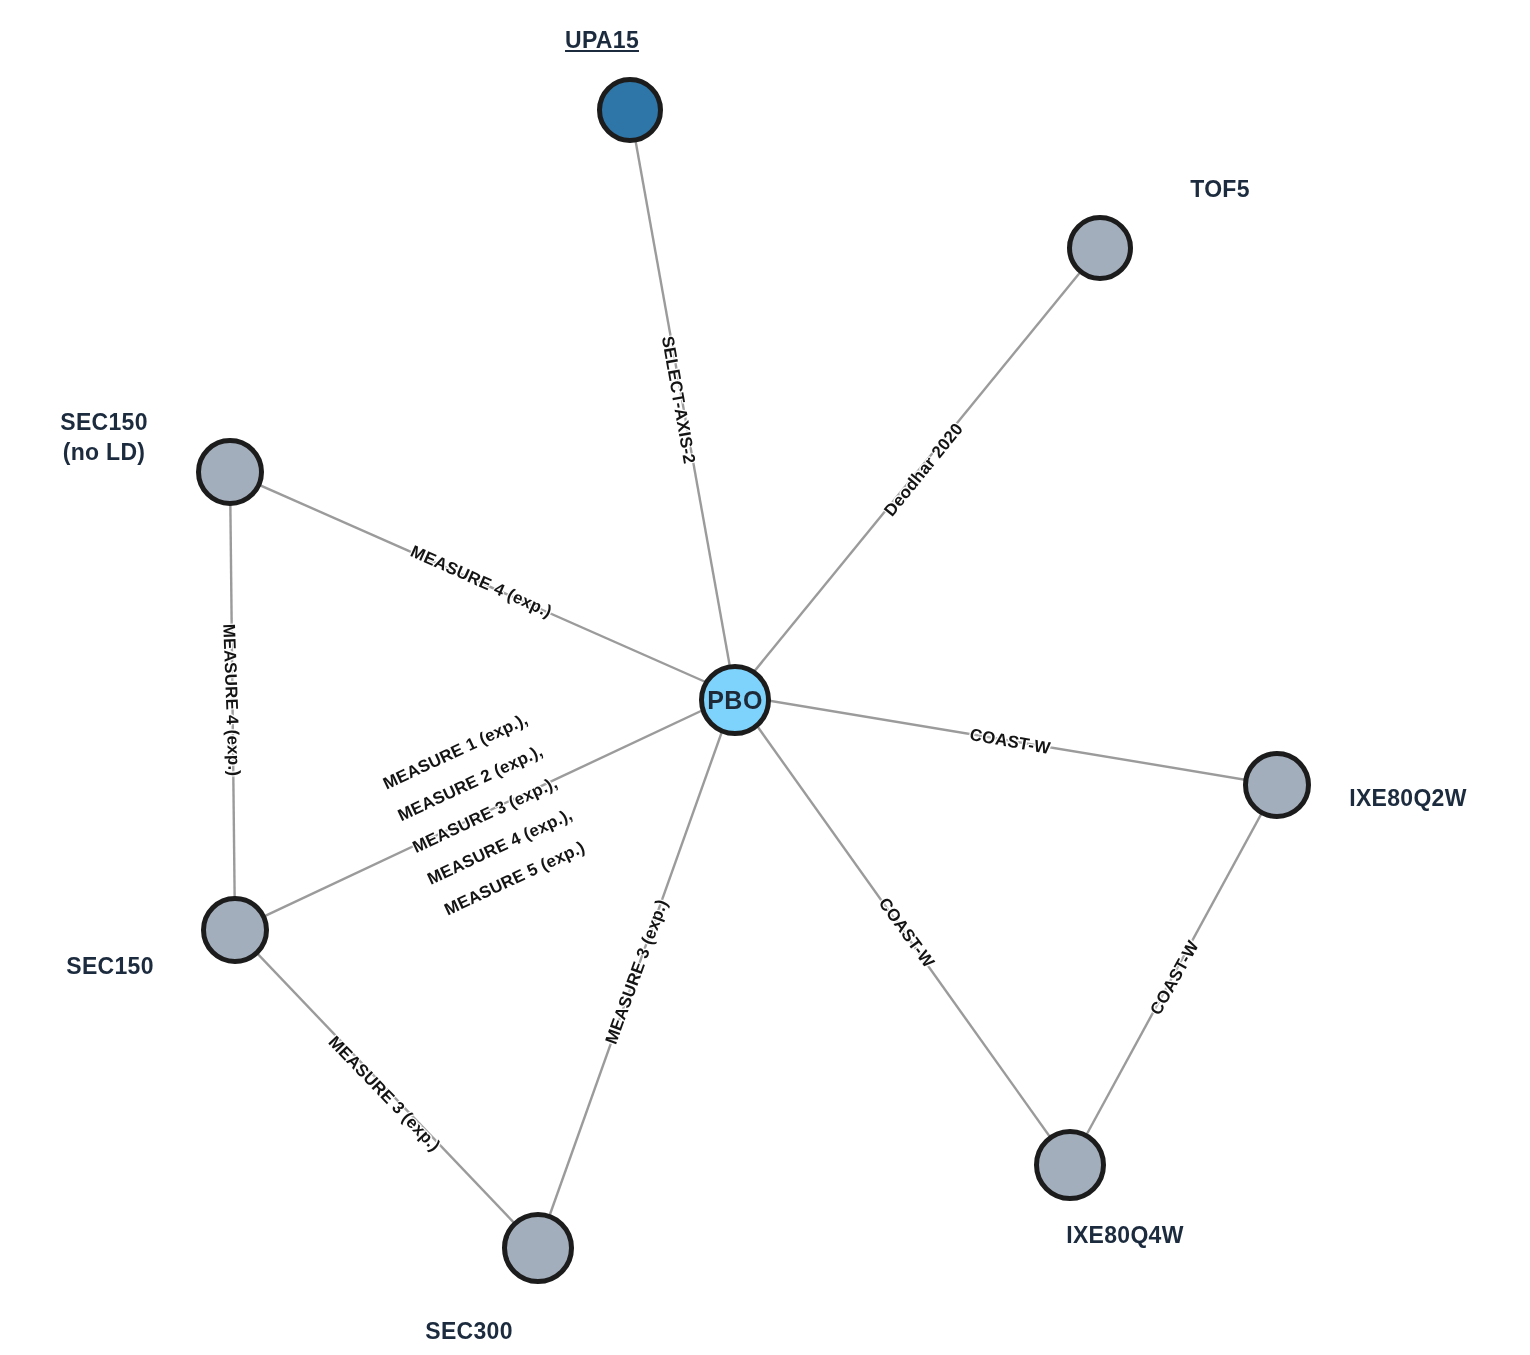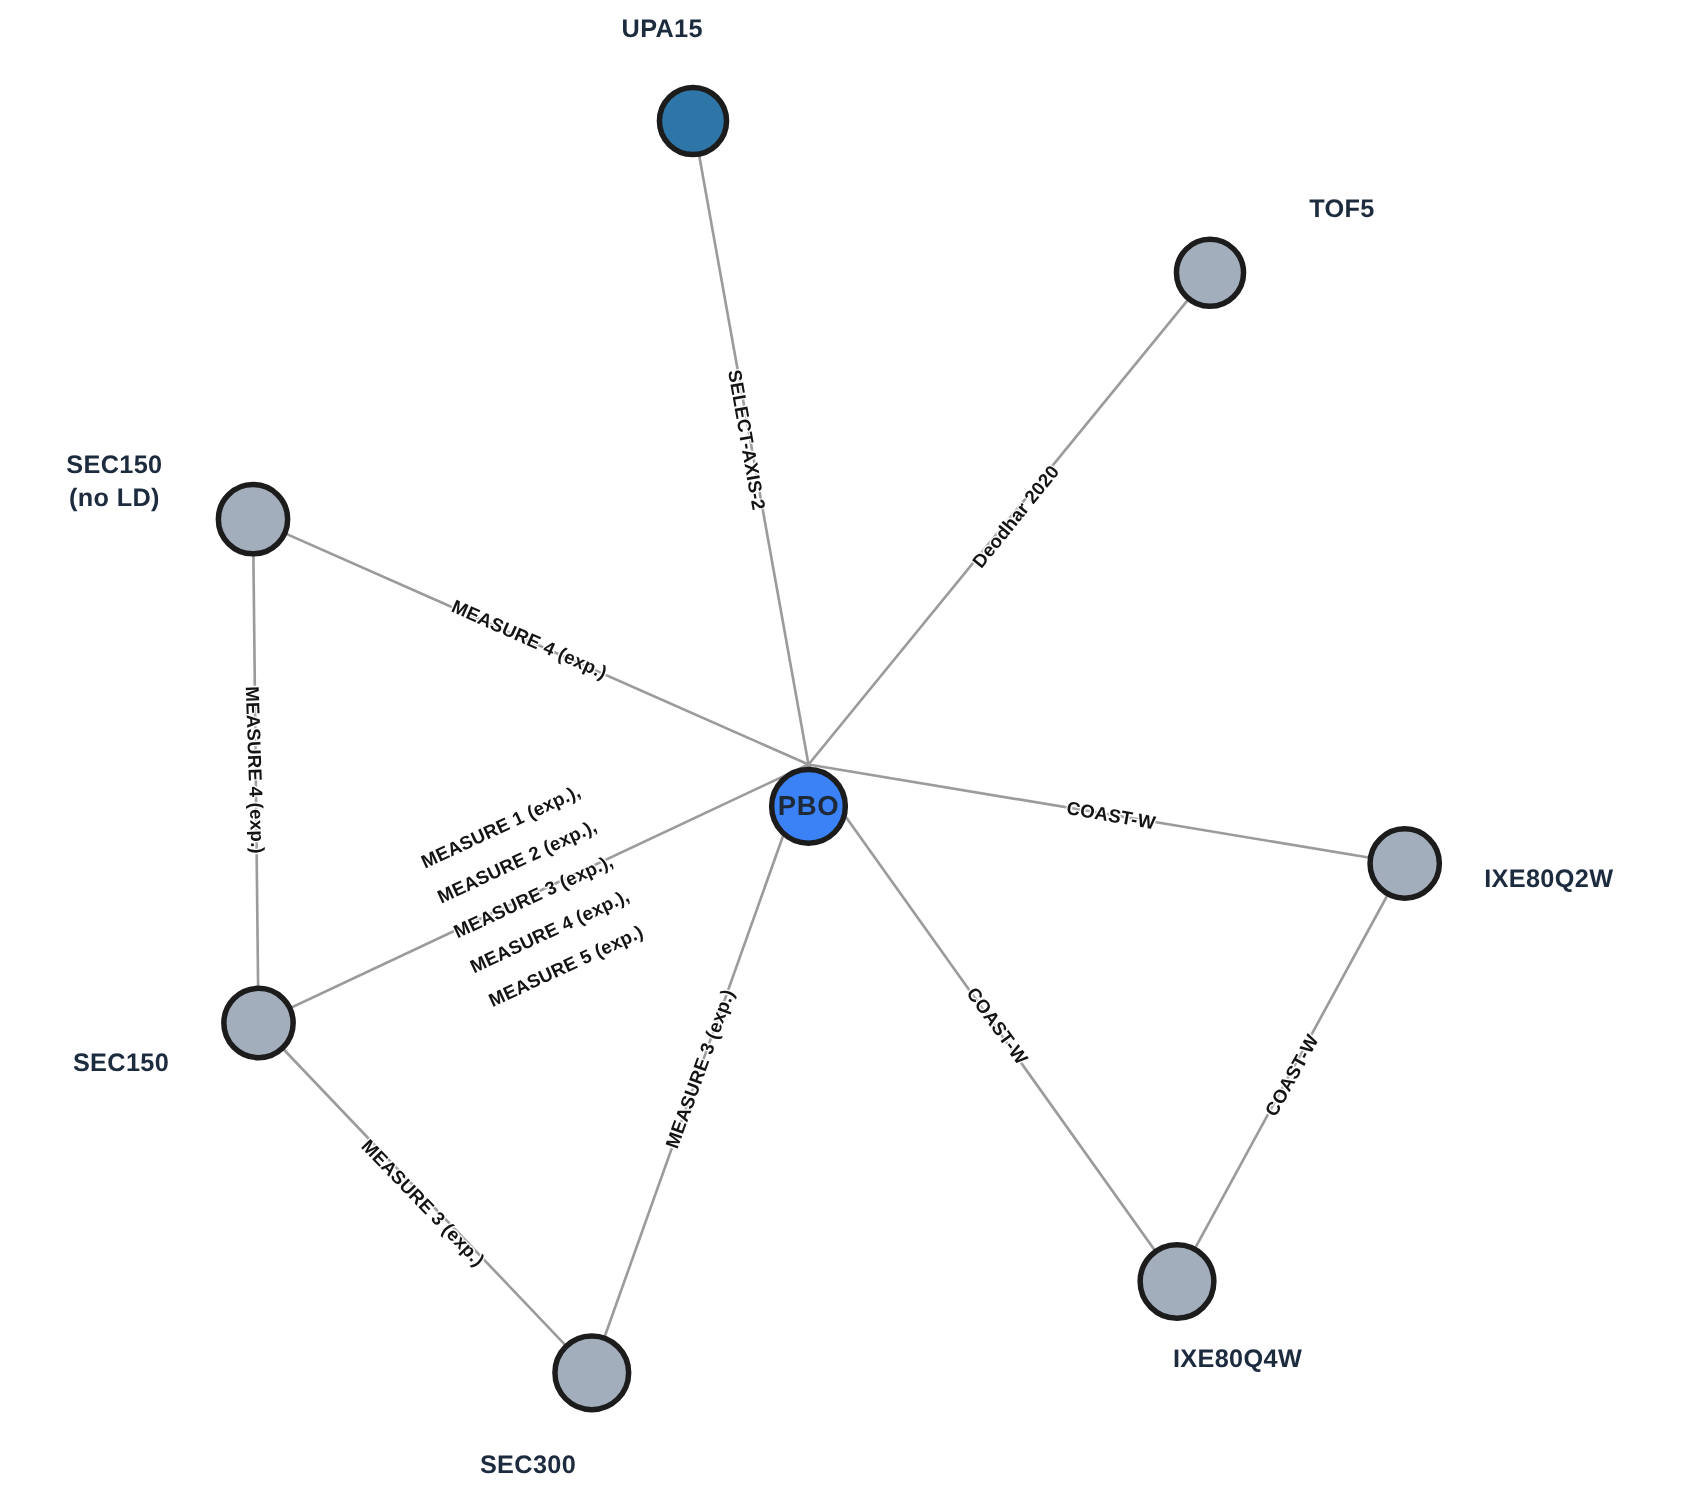--- a/index.html
+++ b/index.html
@@ -108,42 +108,42 @@
   <div class="edge-label" style="left:906px; top:933px; transform:translate(-50%,-50%) rotate(54deg);">COAST-W</div>
 
   <div class="edge-label" style="left:1175px; top:978px; transform:translate(-50%,-50%) rotate(-61deg);">COAST-W</div>
 
   <div class="node" style="left: 597px; top: 77px; width: 66px; height: 66px; background: rgb(47, 118, 168);"></div>
 
   <div class="node" style="left: 1067px; top: 215px; width: 66px; height: 66px; background: rgb(163, 174, 189);"></div>
 
   <div class="node" style="left: 196px; top: 438px; width: 68px; height: 68px; background: rgb(163, 174, 189);"></div>
 
-  <div class="node" style="left: 699px; top: 697px; width: 72px; height: 72px; background: #3b82f6;">
+  <div class="node" style="left: 699px; top: 664px; width: 72px; height: 72px; background: #7dd3fc;">
     <span class="node-center-label">PBO</span>
   </div>
 
   <div class="node" style="left: 201px; top: 896px; width: 68px; height: 68px; background: rgb(163, 174, 189);"></div>
 
   <div class="node" style="left: 502px; top: 1212px; width: 72px; height: 72px; background: rgb(163, 174, 189);"></div>
 
   <div class="node" style="left: 1243px; top: 751px; width: 68px; height: 68px; background: rgb(163, 174, 189);"></div>
 
   <div class="node" style="left: 1034px; top: 1129px; width: 72px; height: 72px; background: rgb(163, 174, 189);"></div>
 
-  <div class="node-label" style="left:602px; top:26px;">UPA15</div>
+  <div class="node-label" style="left:602px; top:40px;text-decoration:underline;">UPA15</div>
 
   <div class="node-label" style="left:1220px; top:189px;">TOF5</div>
 
   <div class="node-label" style="left:104px; top:437px;">
     <div>SEC150</div>
     <div>(no LD)</div>
   </div>
 
   <div class="node-label" style="left:110px; top:966px;">SEC150</div>
 
-  <div class="node-label" style="left:480px; top:1331px;">SEC300</div>
+  <div class="node-label" style="left:469px; top:1331px;">SEC300</div>
 
   <div class="node-label" style="left:1408px; top:798px;">IXE80Q2W</div>
 
   <div class="node-label" style="left:1125px; top:1235px;text-align:center;">IXE80Q4W</div>
 
 </div>
 
 </body></html>

